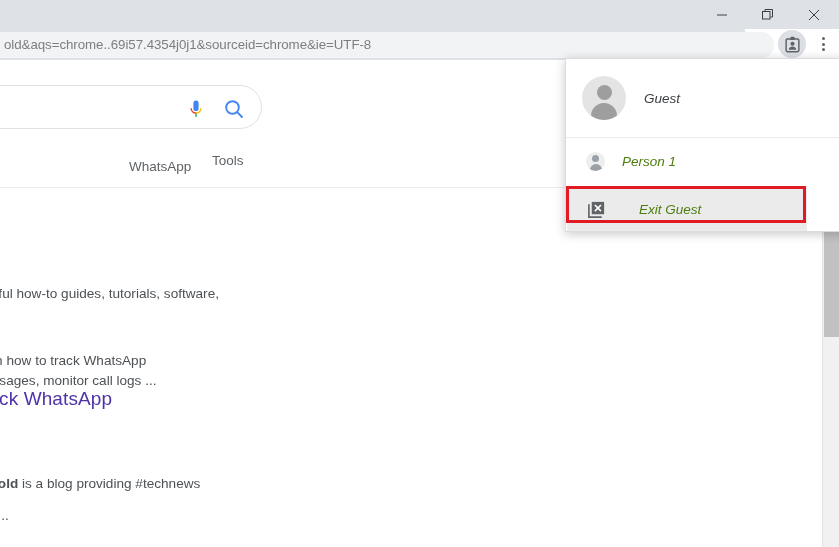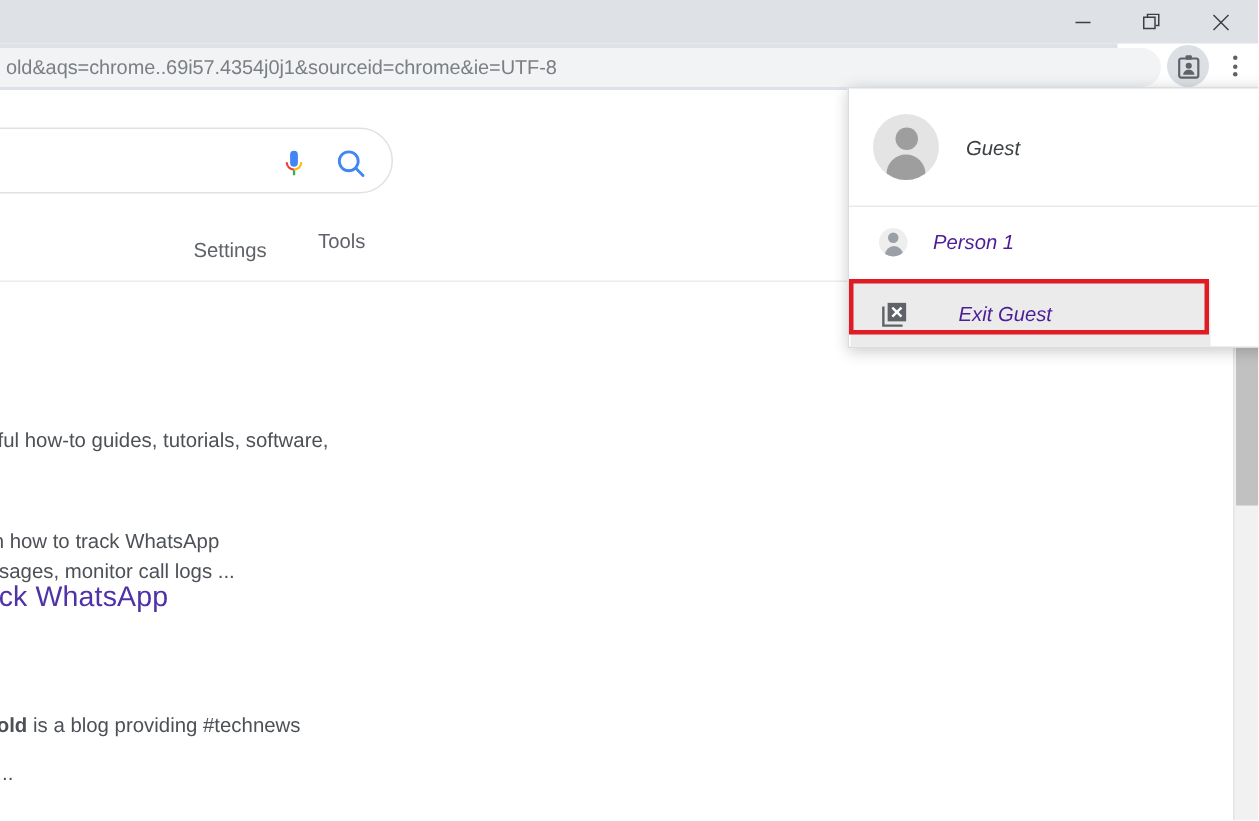--- a/index.html
+++ b/index.html
@@ -292,21 +292,21 @@
     position: absolute;
     left: 50%; top: 12px;
     margin-left: -6px;
     width: 12px; height: 9px;
     border-radius: 6px 6px 0 0;
     background: #9aa0a6;
   }
   .row-label {
     margin-left: 17px;
     font-size: 13.5px;
-    color: #4c1d95;
+    color: #4d7c0f;
   }
   #row-exit {
     position: absolute;
     left: 1px;
     top: 128px;
     width: 240px;
     height: 44px;
     background: #ebebeb;
     display: flex;
     align-items: center;
@@ -386,21 +386,21 @@
       </svg>
     </div>
 
     <div id="search-icon">
       <svg width="24" height="24" viewBox="0 0 24 24">
         <circle cx="10.5" cy="10.5" r="6.3" fill="none" stroke="#4285f4" stroke-width="1.9"></circle>
         <line x1="15.2" y1="15.2" x2="20" y2="20" stroke="#4285f4" stroke-width="1.9" stroke-linecap="round"></line>
       </svg>
     </div>
 
-    <div class="navlink" id="nav-settings">Settings</div>
+    <div class="navlink" id="nav-settings">WhatsApp</div>
     <div class="navlink" id="nav-tools">Tools</div>
     <div id="nav-divider"></div>
 
     <div class="snippet" id="res1-snippet">seful how-to guides, tutorials, software,</div>
 
     <div id="res2-title">rack WhatsApp</div>
     <div class="snippet" id="res2-line1">arn how to track WhatsApp</div>
     <div class="snippet" id="res2-line2">essages, monitor call logs ...</div>
 
     <div id="res3-line1">

